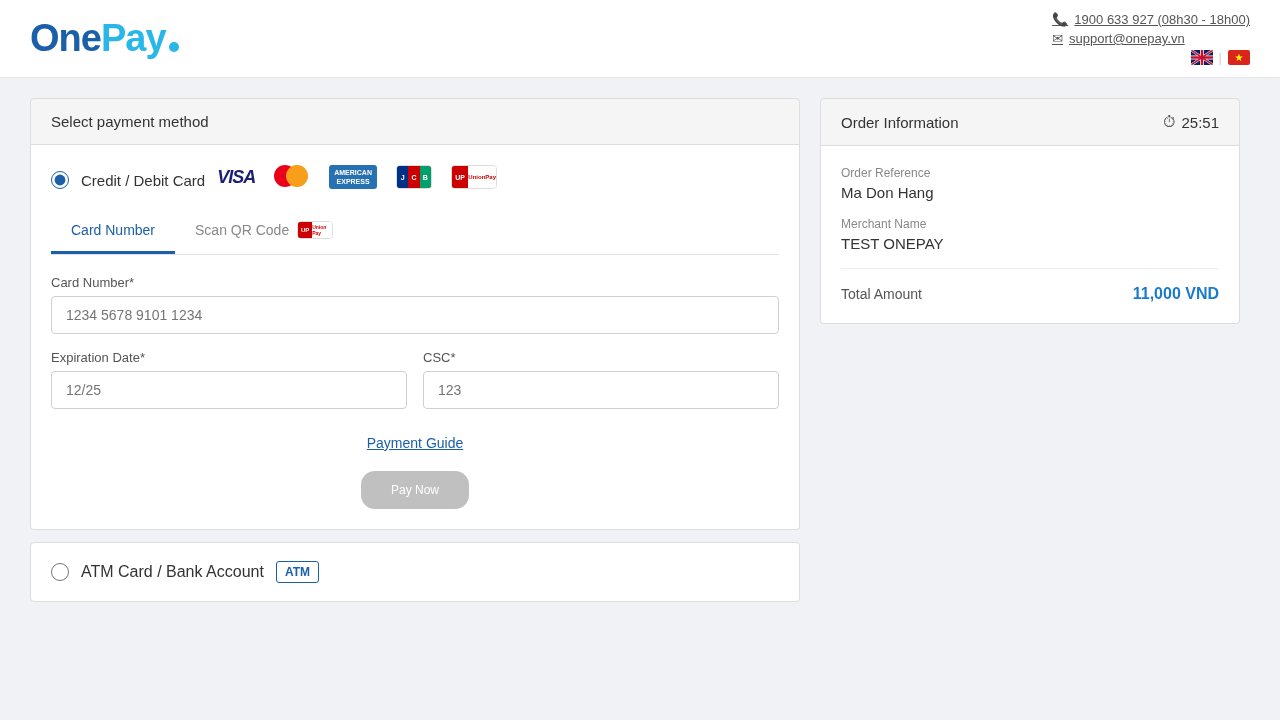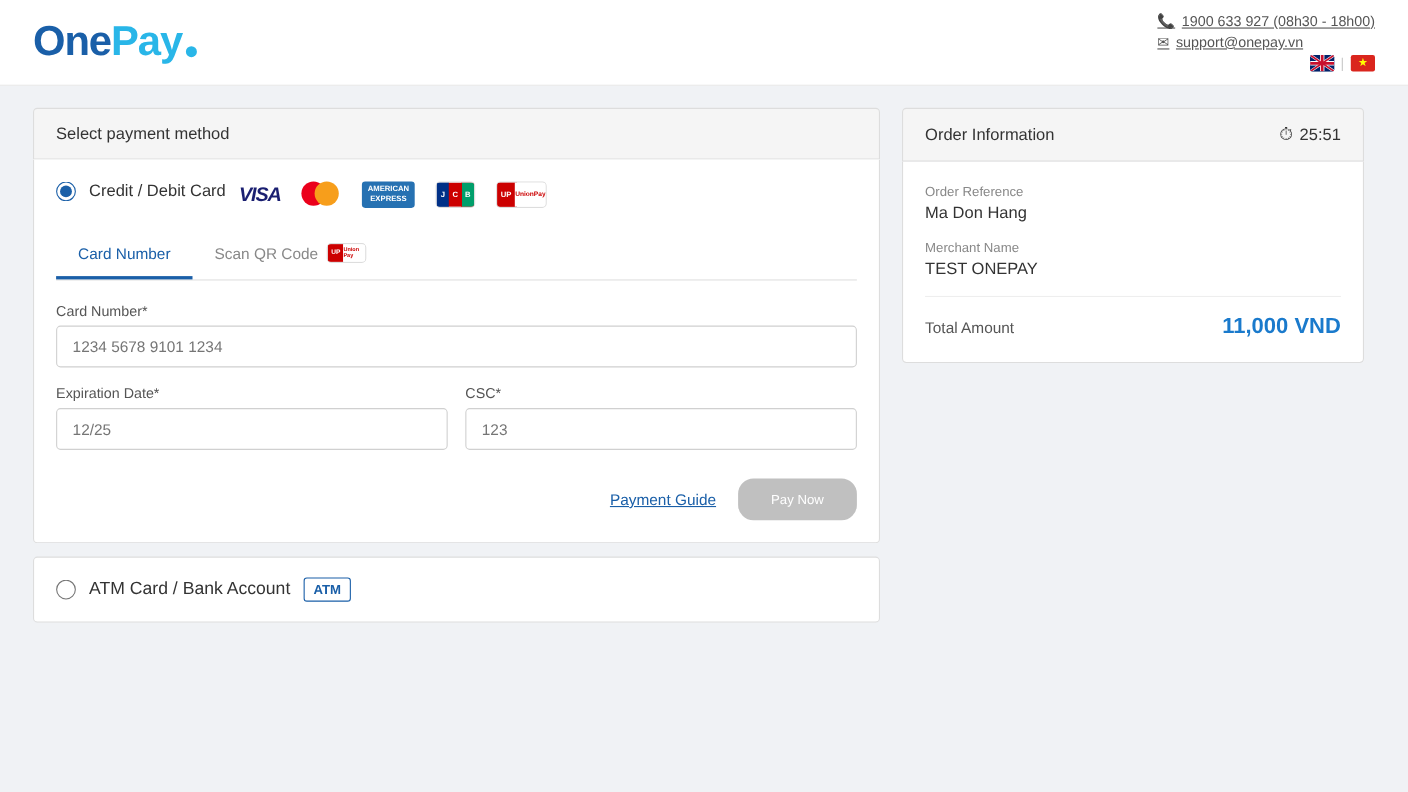--- a/index.html
+++ b/index.html
@@ -100,21 +100,21 @@
     .credit-card-section {
       background: #fff;
       border: 1px solid #ddd;
       border-top: none;
       border-radius: 0 0 4px 4px;
       padding: 20px;
       margin-bottom: 12px;
     }
     .radio-row {
       display: flex;
-      align-items: flex-start;
+      align-items: flex-end;
       gap: 12px;
       margin-bottom: 20px;
     }
     .radio-input {
       width: 18px;
       height: 18px;
       accent-color: #1a5fa8;
     }
     .radio-label {
       font-size: 15px;
@@ -238,20 +238,21 @@
     }
     .form-row .form-group { flex: 1; }
 
     
     .action-row {
       display: flex;
       justify-content: flex-end;
       align-items: center;
       gap: 20px;
       margin-top: 10px;
+      flex-direction: column;
     }
     .payment-guide-link {
       color: #1a5fa8;
       font-size: 14px;
       text-decoration: underline;
       cursor: pointer;
     }
     .pay-now-btn {
       background: #c0c0c0;
       color: #fff;
@@ -321,21 +322,21 @@
     }
     .total-row {
       display: flex;
       justify-content: space-between;
       align-items: center;
       padding-top: 16px;
       border-top: 1px solid #eee;
       margin-top: 4px;
     }
     .total-label { font-size: 14px; color: #555; }
-    .total-amount { font-size: 20px; color: #1a7acc; font-weight: 700; }
+    .total-amount { font-size: 16px; color: #1a7acc; font-weight: 700; }
 
     
     .icon-phone::before { content: '📞'; font-size: 13px; }
     .icon-email::before { content: '✉'; font-size: 13px; }
     .icon-clock::before { content: '⏱'; font-size: 16px; }
   </style>
 </head>
 <body>
 
 <div class="header">

